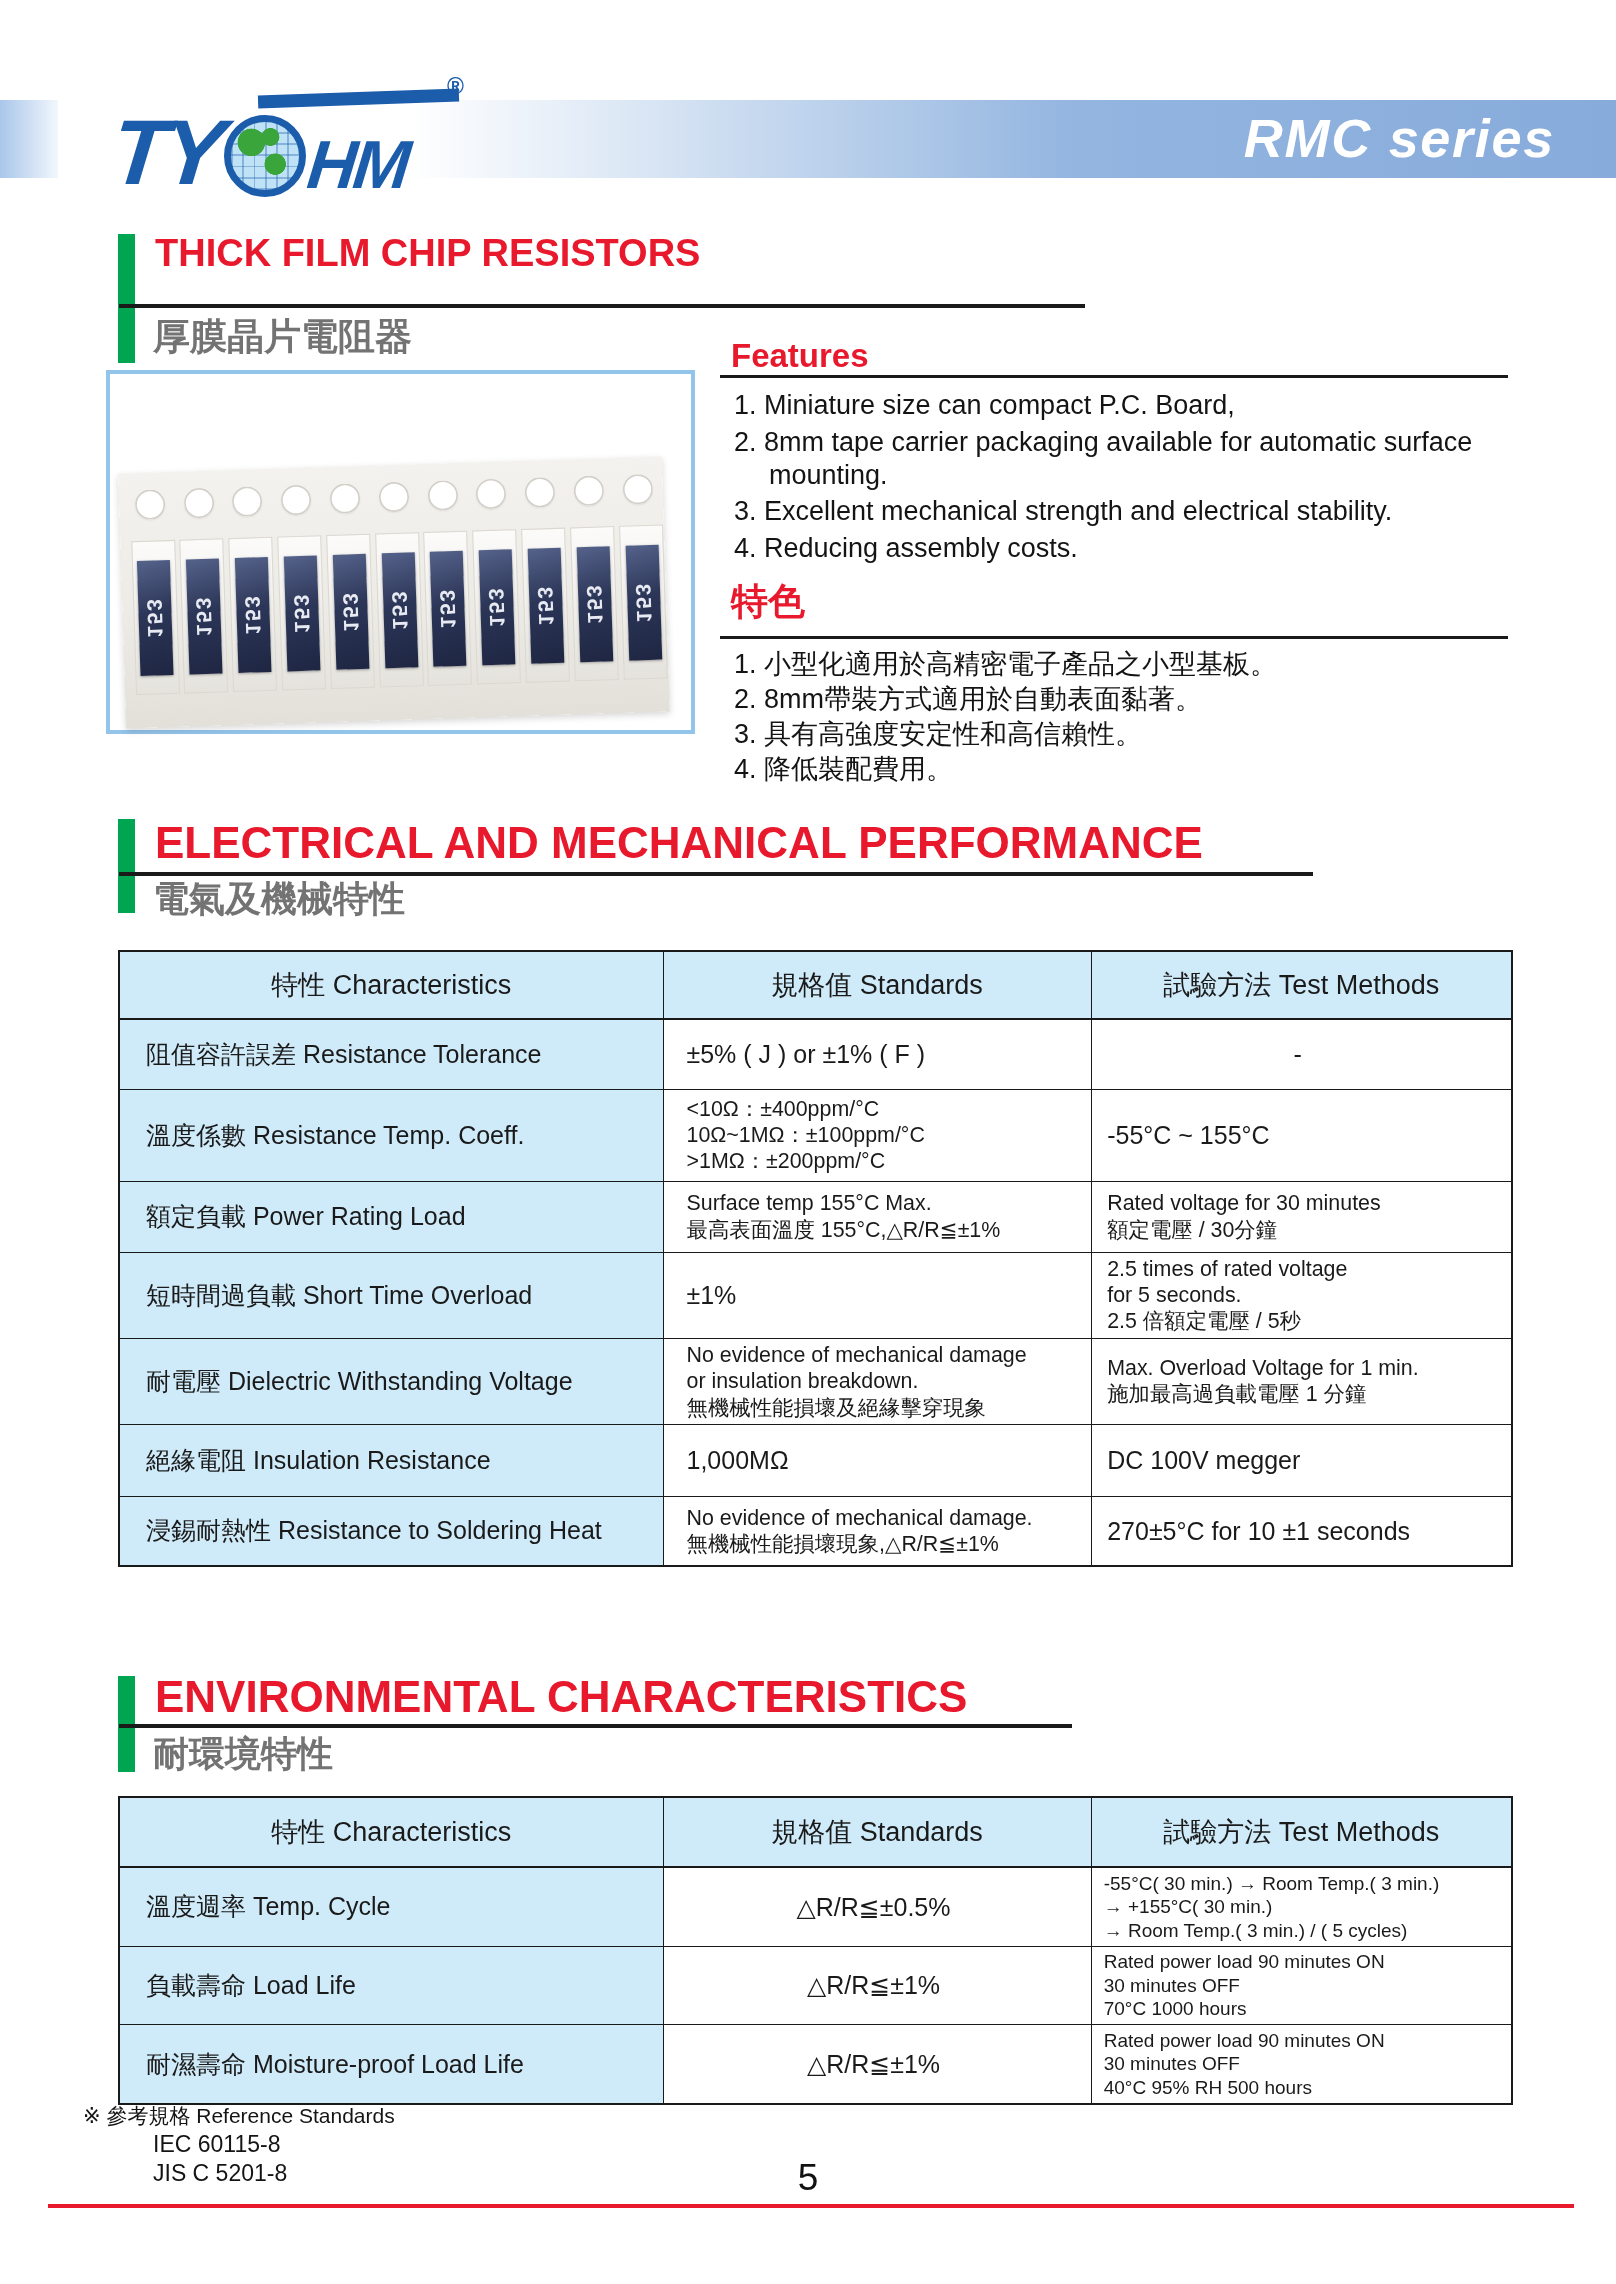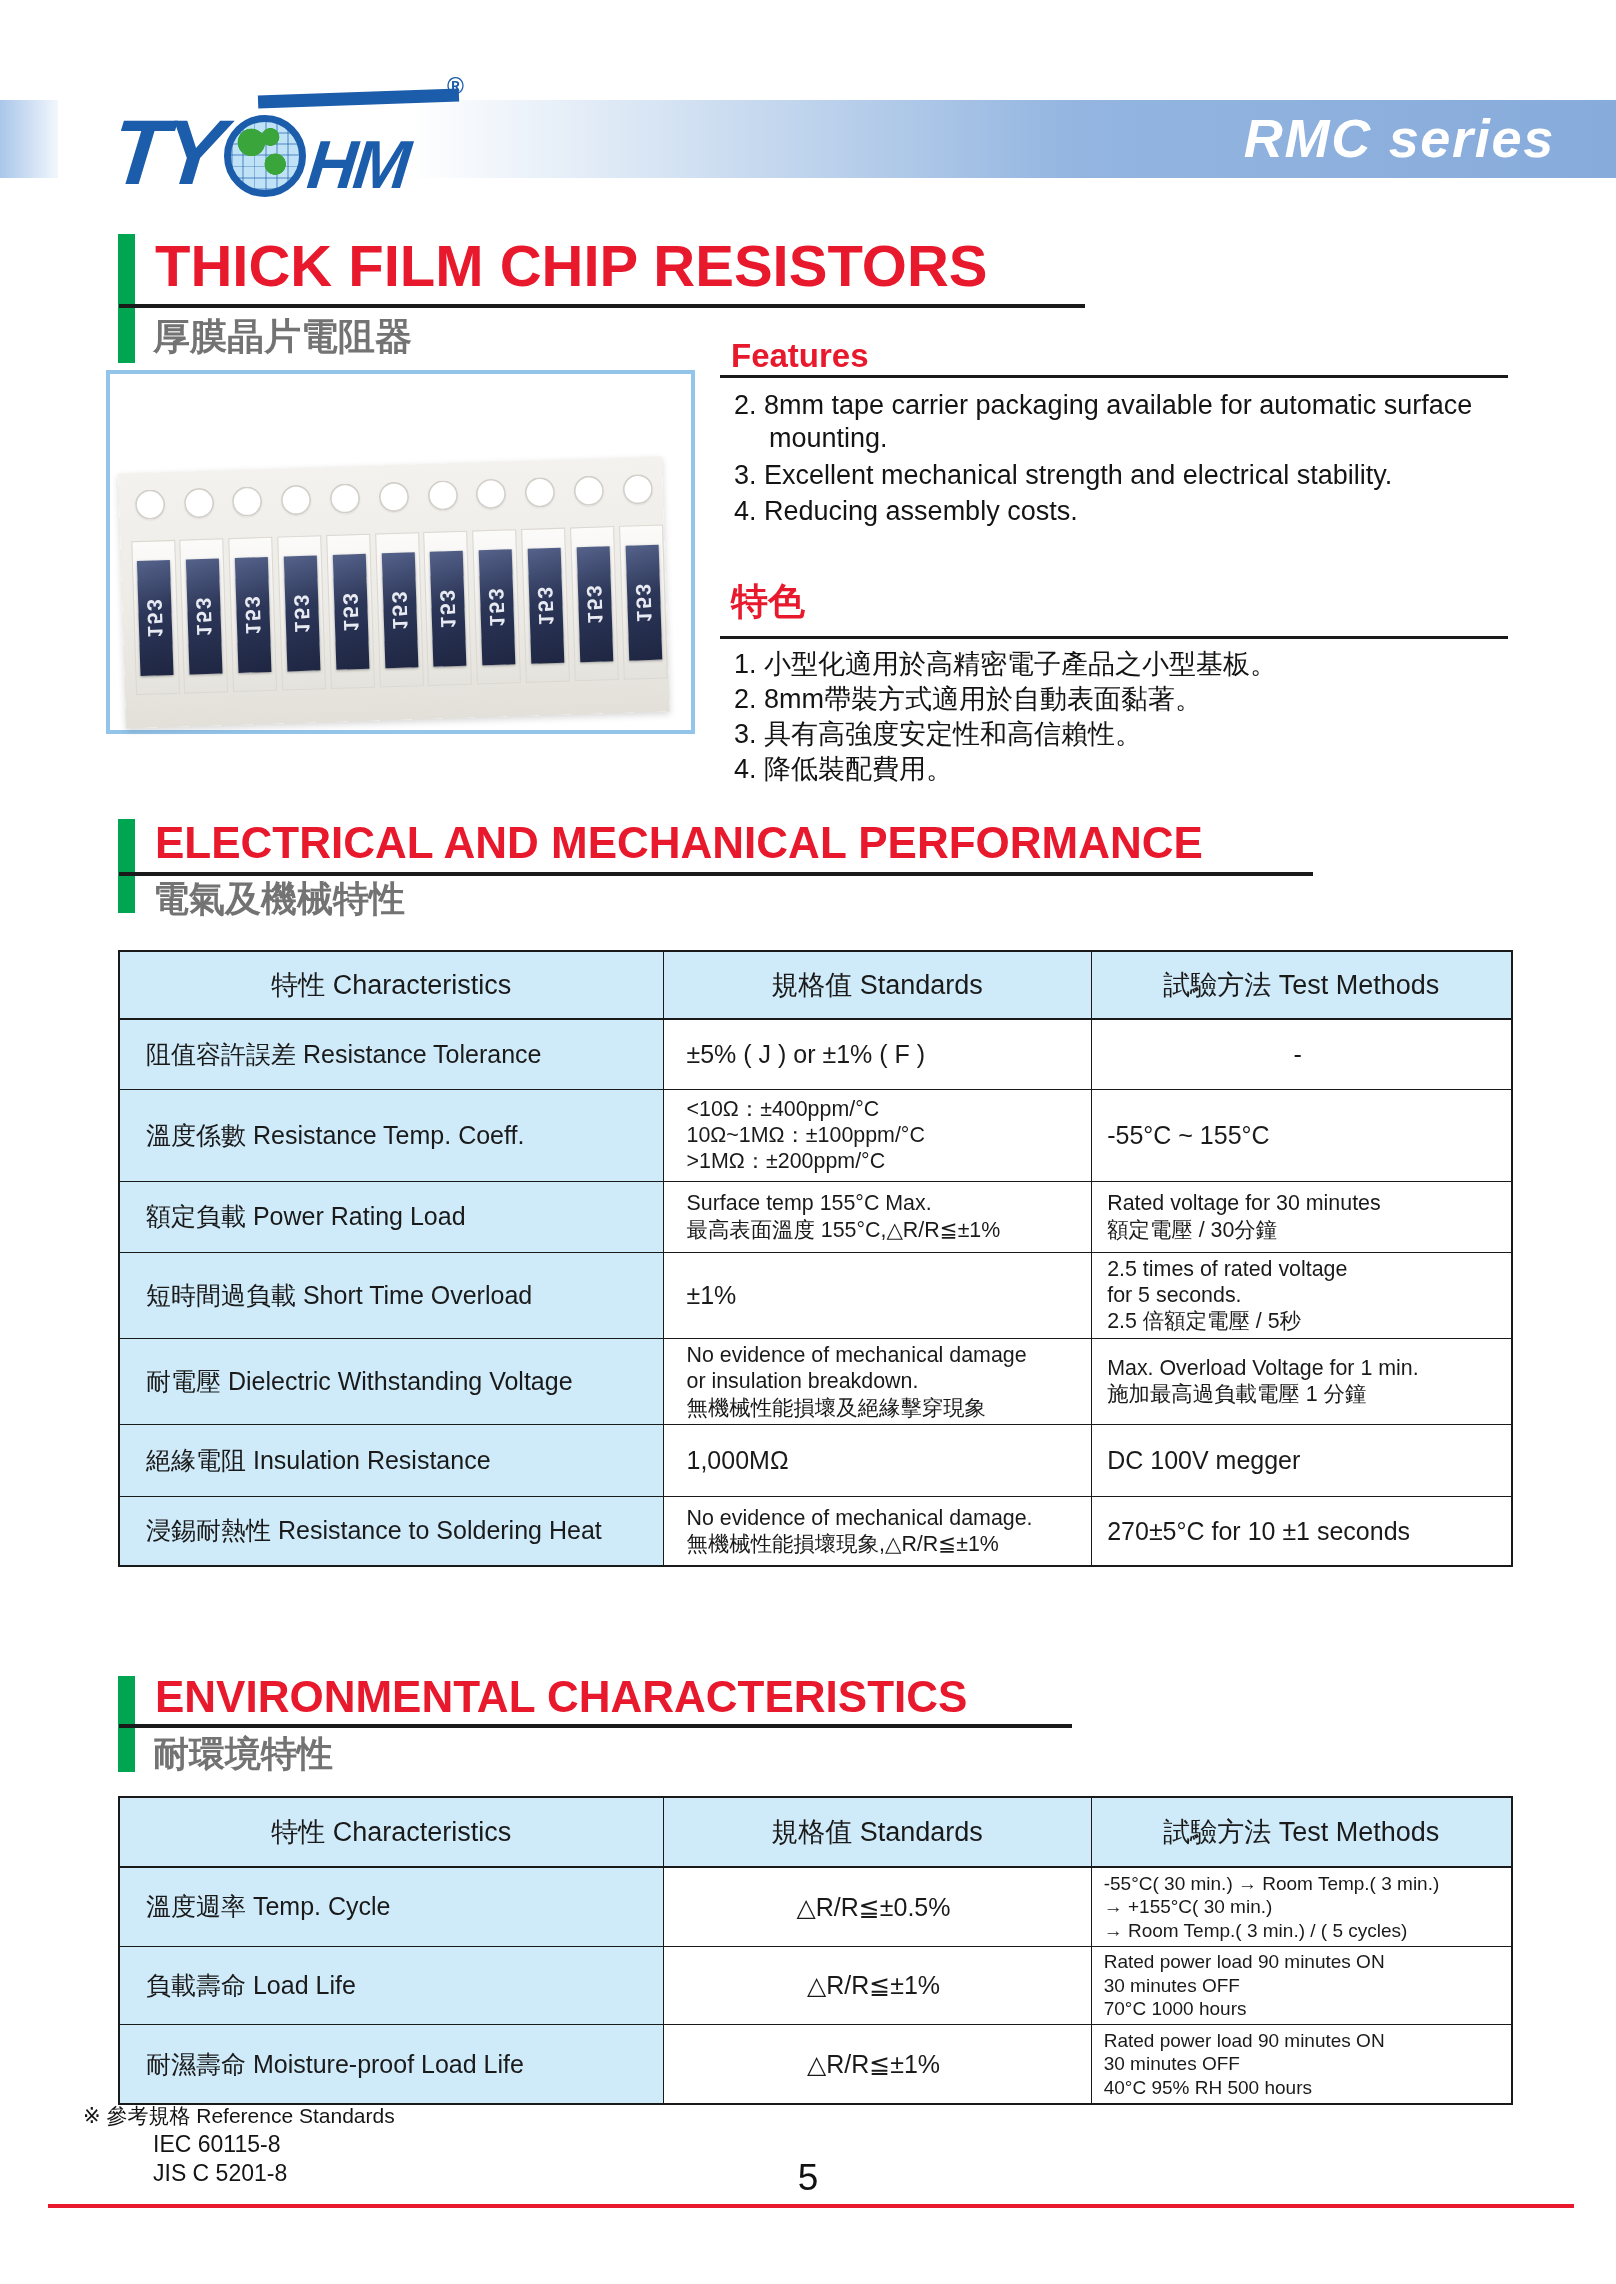--- a/index.html
+++ b/index.html
@@ -108,21 +108,21 @@
     <div class="logo-bar"></div>
     <div class="logo-reg">®</div>
     <div class="logo-row">
       <span class="logo-ty">TY</span>
       <span class="logo-globe"></span>
       <span class="logo-hm">HM</span>
     </div>
   </div>
 
   <div class="abs green-bar" style="left:118px;top:234px;height:129px;"></div>
-  <div class="abs sec-title" style="left:155px;top:232px;font-size:58px;">THICK FILM CHIP RESISTORS</div>
+  <div class="abs sec-title" style="left:155px;top:232px;font-size:38px;">THICK FILM CHIP RESISTORS</div>
   <div class="abs rule" style="left:119px;top:304px;width:966px;"></div>
   <div class="abs sec-sub" style="left:153px;top:312px;font-size:37px;">厚膜晶片電阻器</div>
 
   <div class="abs img-box">
     <div class="tape" id="tape">
         <div class="hole" style="left: 15.7px;"></div>
         <div class="pocket" style="left: 10.5px;">
           <div class="chip">
             <span>153</span>
           </div>
@@ -186,20 +186,21 @@
           <div class="chip">
             <span>153</span>
           </div>
         </div>
       </div>
   </div>
 
   <div class="abs feat-title" style="left:731px;top:337px;font-size:33px;">Features</div>
   <div class="abs rule3" style="left:720px;top:375px;width:788px;"></div>
   <div class="abs feat-list" style="left:734px;top:389px;">
+    <div class="fi">1. Miniature size can compact P.C. Board,</div>
     <div class="fi">2. 8mm tape carrier packaging available for automatic surface mounting.</div>
     <div class="fi">3. Excellent mechanical strength and electrical stability.</div>
     <div class="fi">4. Reducing assembly costs.</div>
   </div>
 
   <div class="abs feat-title" style="left:731px;top:577px;font-size:37px;">特色</div>
   <div class="abs rule3" style="left:720px;top:636px;width:788px;"></div>
   <div class="abs zh-list" style="left:734px;top:647px;">
     <div class="fi">1. 小型化適用於高精密電子產品之小型基板。</div>
     <div class="fi">2. 8mm帶裝方式適用於自動表面黏著。</div>

